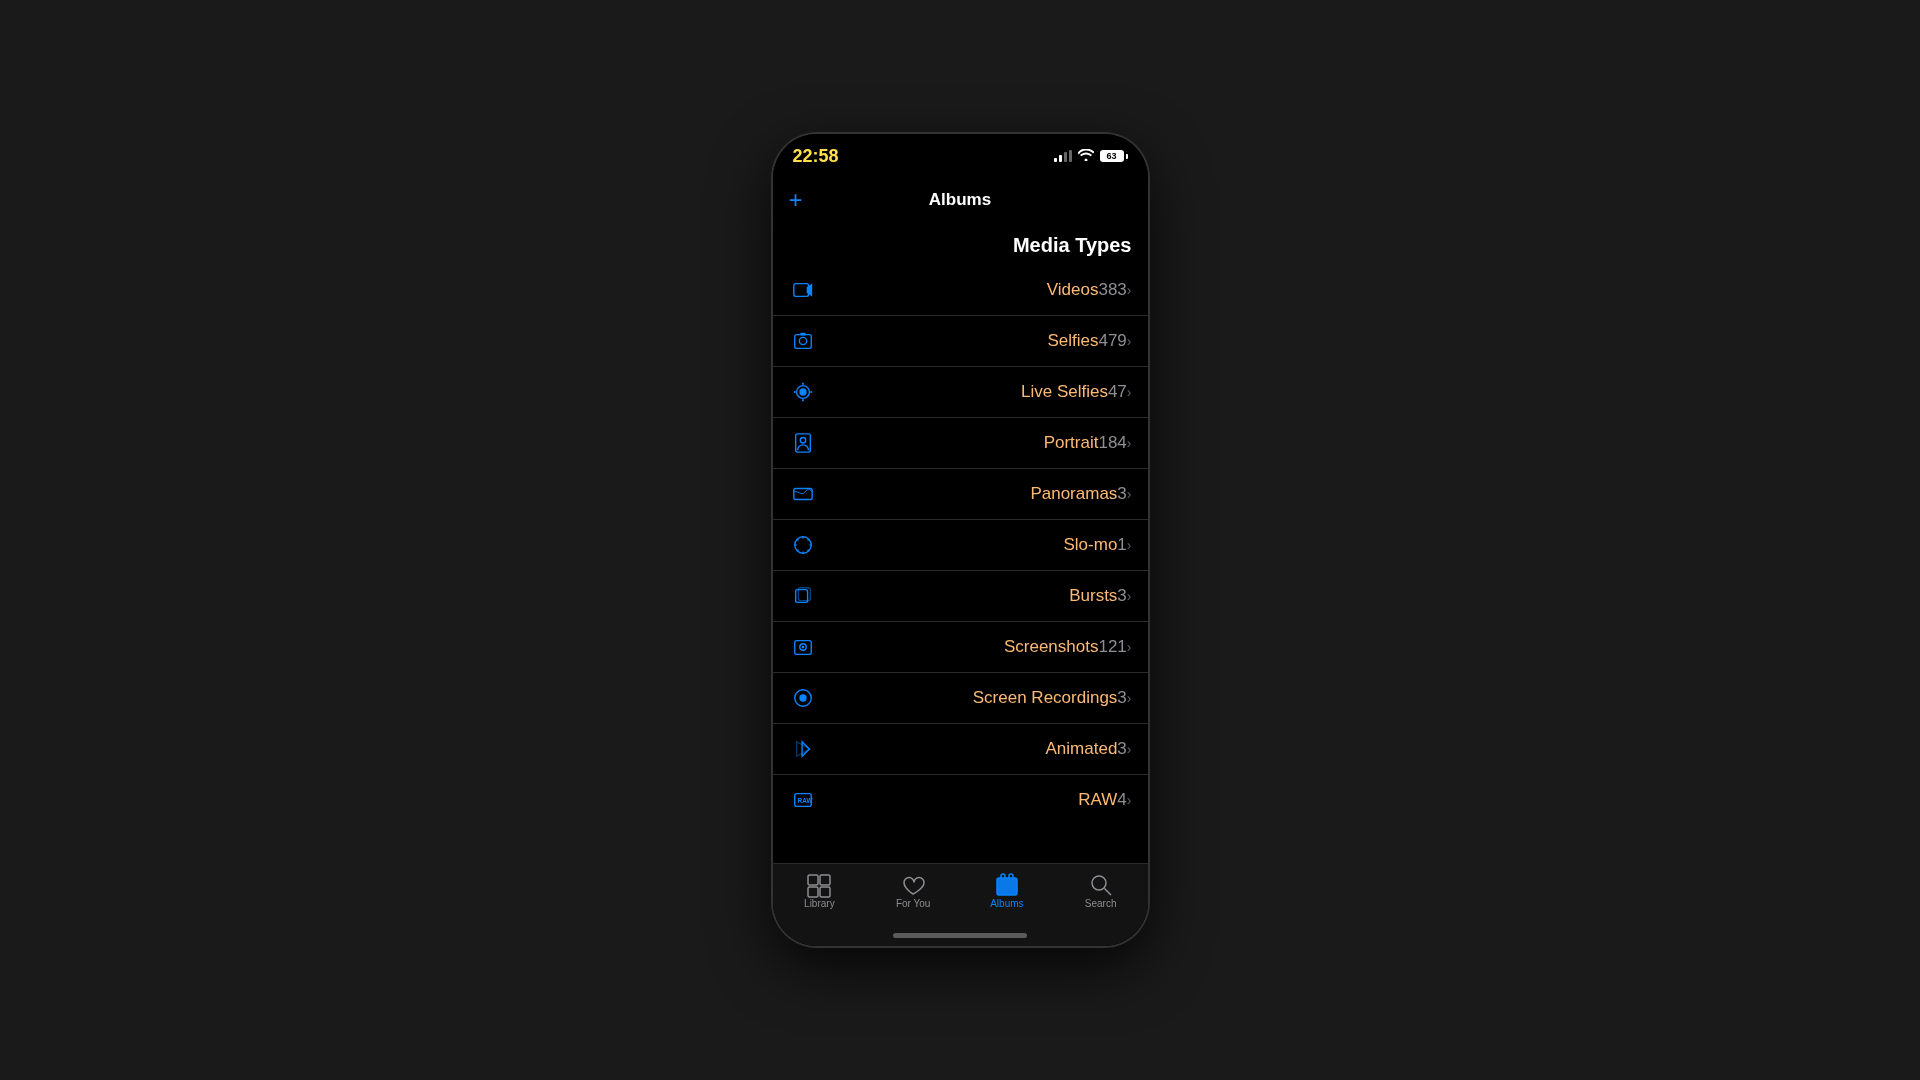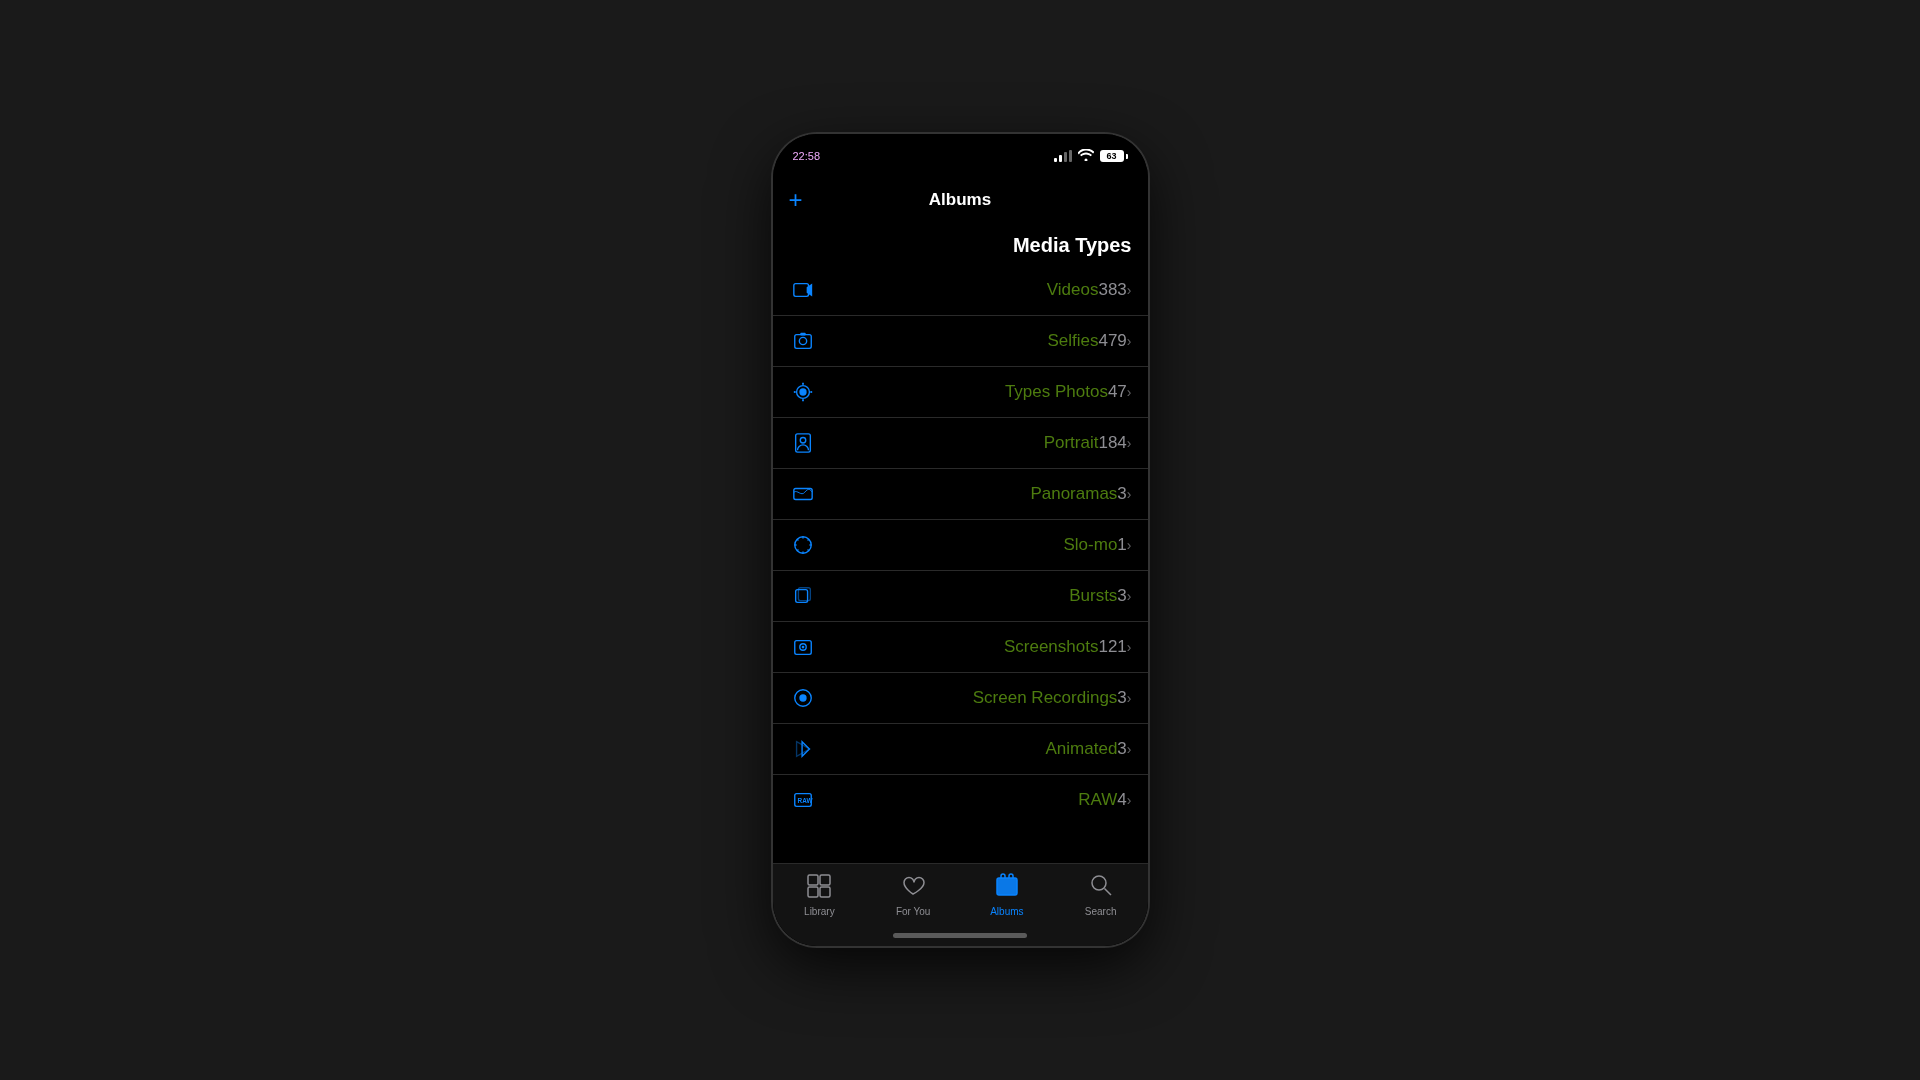--- a/index.html
+++ b/index.html
@@ -33,23 +33,23 @@
     
     .status-bar {
       height: 44px;
       display: flex;
       align-items: center;
       justify-content: space-between;
       padding: 0 20px;
       flex-shrink: 0;
     }
     .status-time {
-      color: #f0abfc;
-      font-size: 11px;
-      font-weight: 400;
+      color: #fde047;
+      font-size: 18px;
+      font-weight: 700;
     }
     .status-icons {
       display: flex;
       align-items: center;
       gap: 6px;
     }
     .signal-bars {
       display: flex;
       align-items: flex-end;
       gap: 2px;
@@ -148,21 +148,21 @@
       margin-right: 12px;
       color: #0a84ff;
       flex-shrink: 0;
     }
     .item-icon svg {
       width: 22px;
       height: 22px;
     }
     .item-label {
       flex: 1;
-      color: #4d7c0f;
+      color: #fdba74;
       font-size: 17px;
     }
     .item-count {
       color: #8e8e93;
       font-size: 17px;
     }
     .item-chevron {
       color: #636366;
       font-size: 14px;
     }
@@ -175,21 +175,21 @@
       display: flex;
       align-items: flex-start;
       padding-top: 8px;
       flex-shrink: 0;
     }
     .tab-item {
       flex: 1;
       display: flex;
       flex-direction: column;
       align-items: center;
-      gap: 8px;
+      gap: 0;
       cursor: pointer;
     }
     .tab-icon {
       width: 26px;
       height: 26px;
       display: flex;
       align-items: center;
       justify-content: center;
     }
     .tab-icon svg {
@@ -281,21 +281,21 @@
         <div class="item-icon">
           <svg viewBox="0 0 24 24" fill="none" stroke="#0a84ff" stroke-width="1.5">
             <circle cx="12" cy="12" r="4" fill="#0a84ff" stroke="none"></circle>
             <circle cx="12" cy="12" r="7"></circle>
             <line x1="12" y1="2" x2="12" y2="4" stroke-width="2"></line>
             <line x1="12" y1="20" x2="12" y2="22" stroke-width="2"></line>
             <line x1="2" y1="12" x2="4" y2="12" stroke-width="2"></line>
             <line x1="20" y1="12" x2="22" y2="12" stroke-width="2"></line>
           </svg>
         </div>
-        <span class="item-label">Types Photos</span>
+        <span class="item-label">Live Selfies</span>
         <span class="item-count">47</span>
         <span class="item-chevron">›</span>
       </div>
 
       <div class="list-item">
         <div class="item-icon">
           <svg viewBox="0 0 24 24" fill="none" stroke="#0a84ff" stroke-width="1.5">
             <rect x="4" y="2" width="16" height="20" rx="2"></rect>
             <circle cx="12" cy="9" r="3"></circle>
             <path d="M6 20c0-3.3 2.7-6 6-6s6 2.7 6 6"></path>

